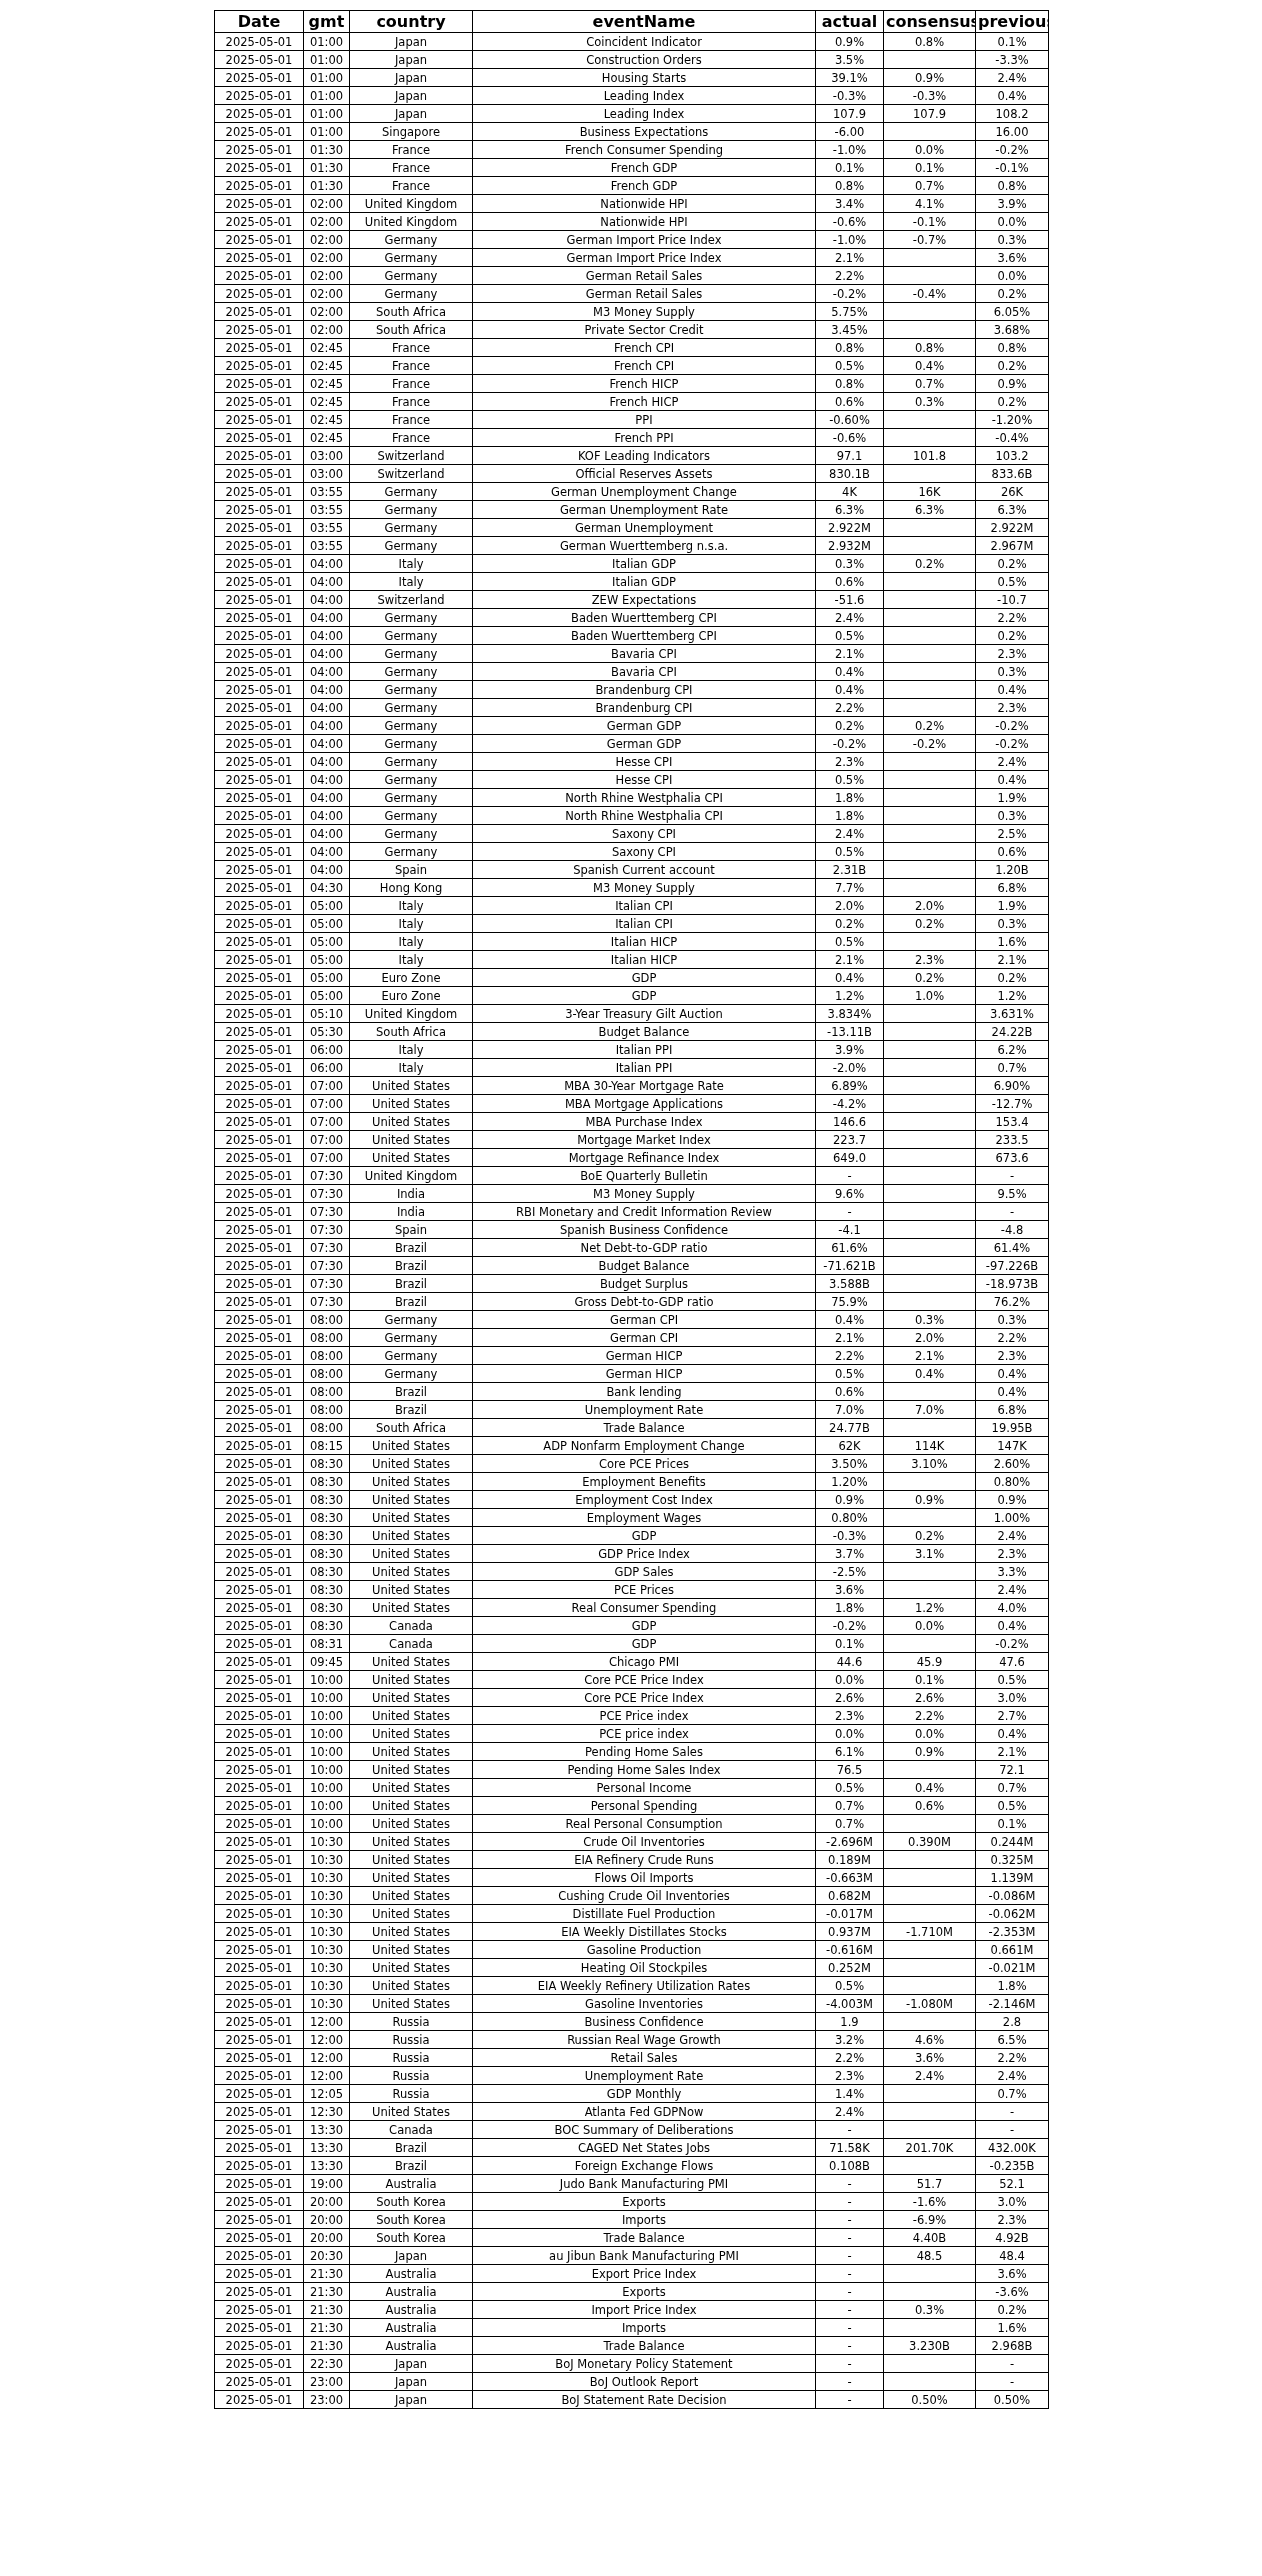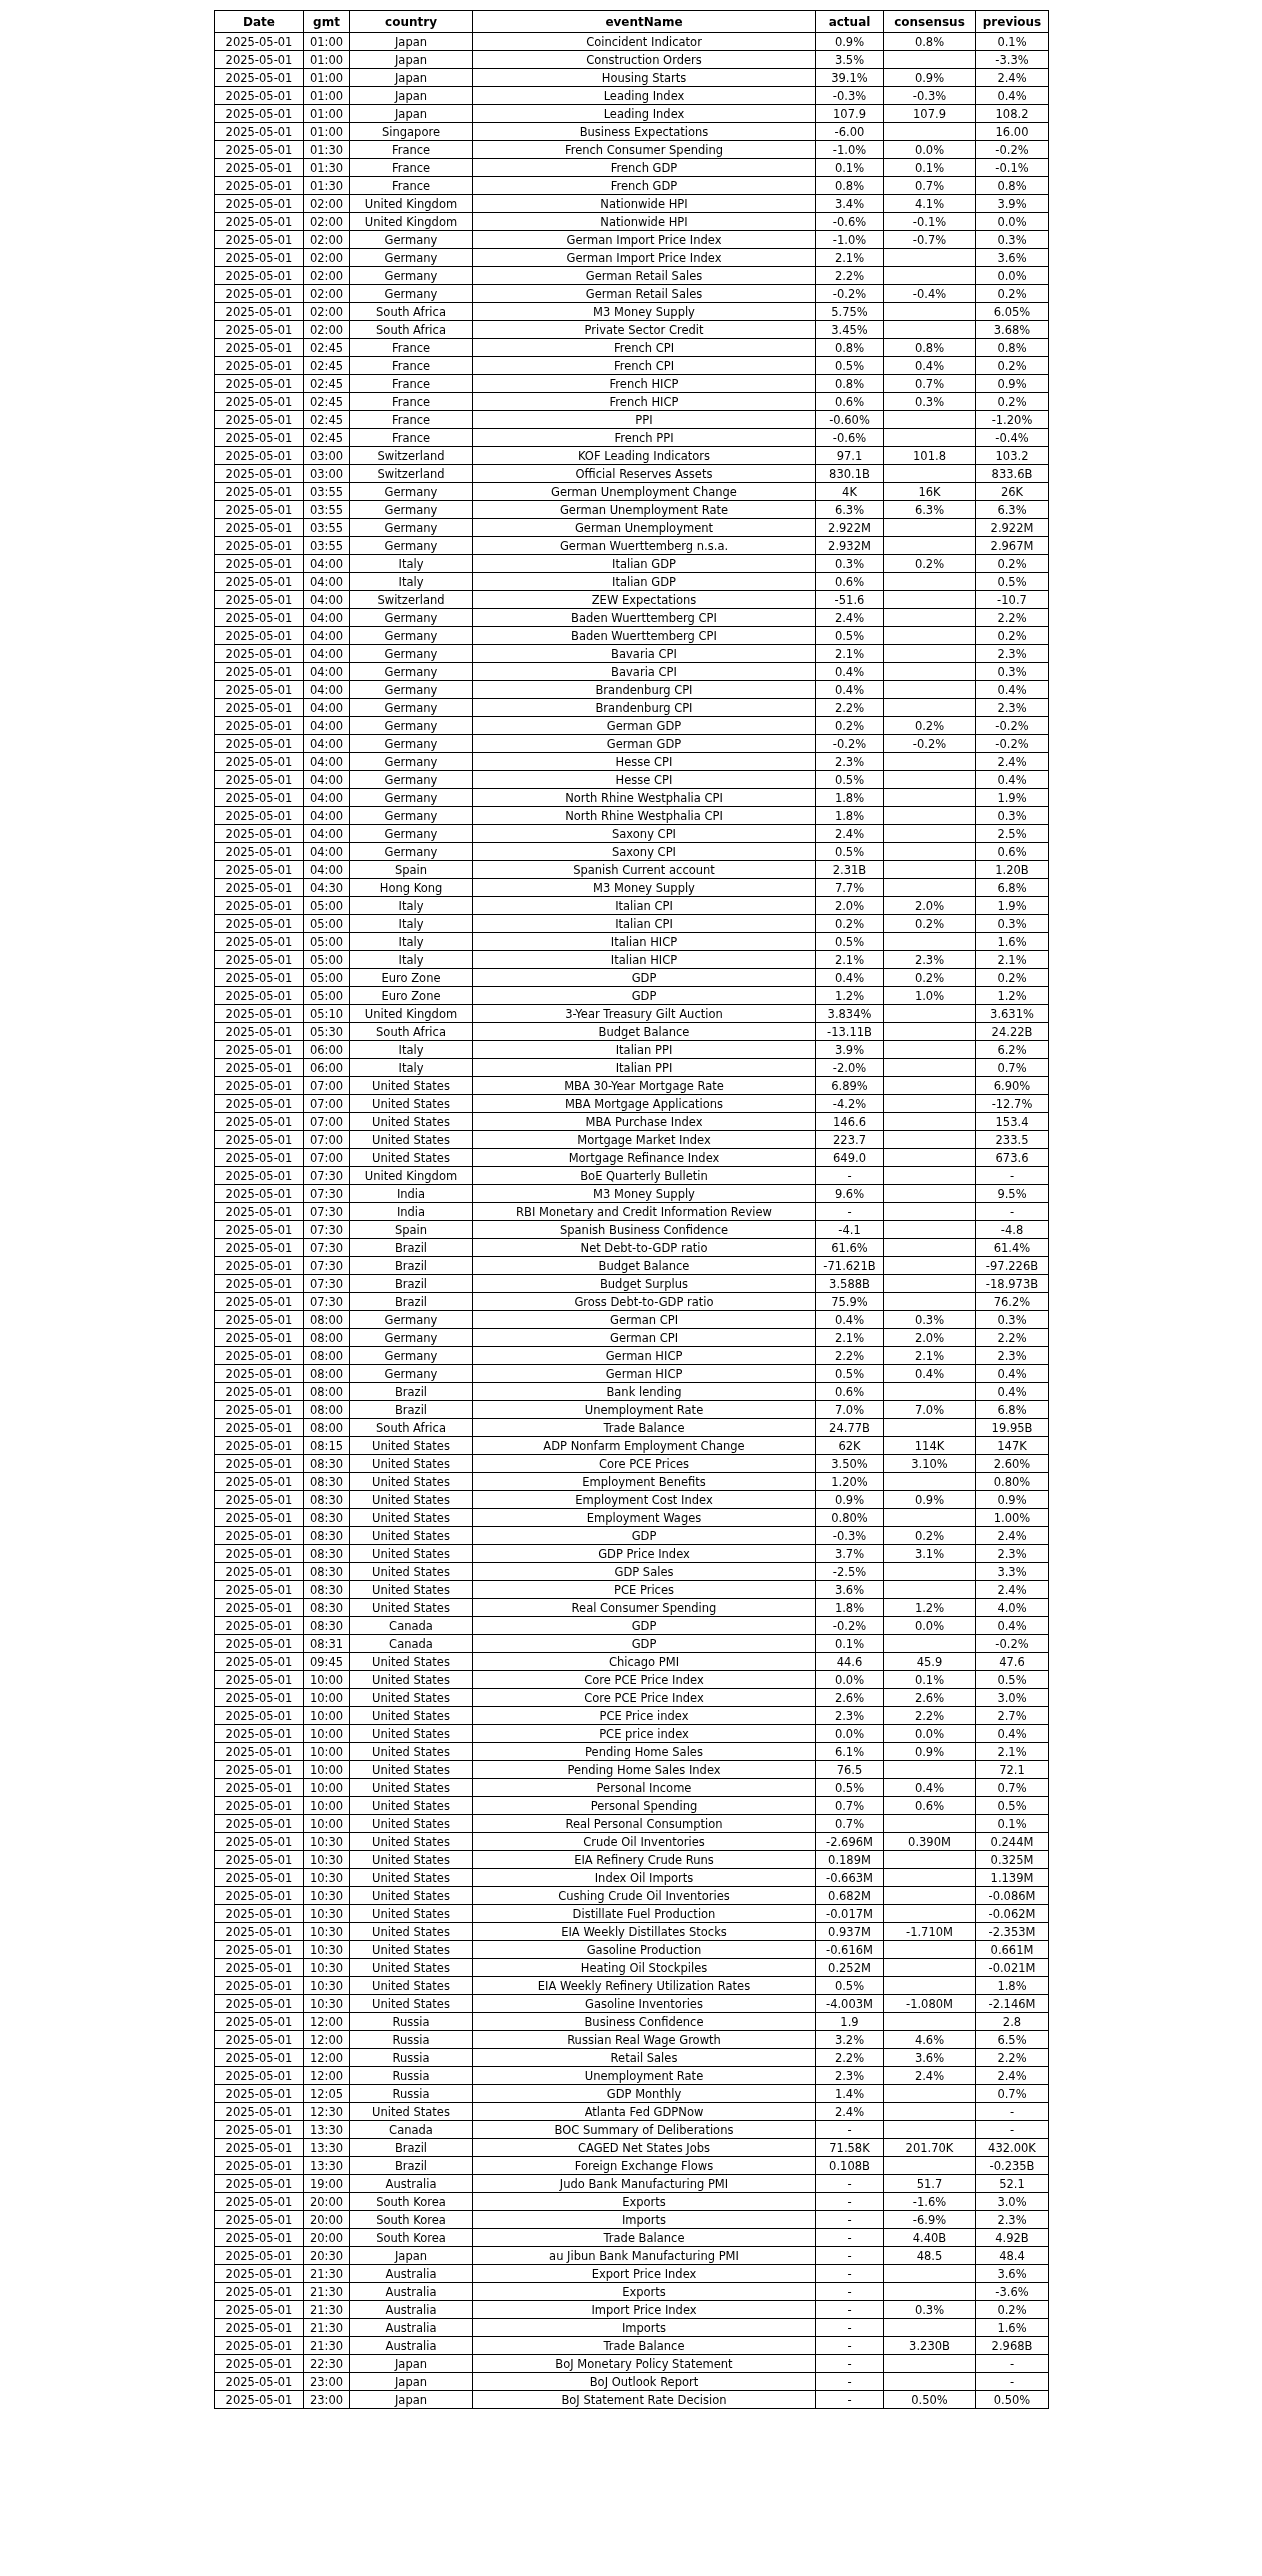--- a/index.html
+++ b/index.html
@@ -22,21 +22,21 @@
     border: 1px solid #000000;
     color: #000000;
     text-align: center;
     vertical-align: middle;
     white-space: nowrap;
     overflow: hidden;
     padding: 0 2px;
     box-sizing: border-box;
   }
   table.calendar th {
-    font-size: 12px;
+    font-size: 16px;
     font-weight: 700;
     height: 22px;
     background: #ffffff;
   }
   table.calendar td {
     font-size: 11.5px;
     font-weight: 400;
     height: 18px;
     background: #ffffff;
   }
@@ -989,21 +989,21 @@
           <td>United States</td>
           <td>EIA Refinery Crude Runs</td>
           <td>0.189M</td>
           <td></td>
           <td>0.325M</td>
         </tr>
         <tr>
           <td>2025-05-01</td>
           <td>10:30</td>
           <td>United States</td>
-          <td>Index Oil Imports</td>
+          <td>Flows Oil Imports</td>
           <td>-0.663M</td>
           <td></td>
           <td>1.139M</td>
         </tr>
         <tr>
           <td>2025-05-01</td>
           <td>10:30</td>
           <td>United States</td>
           <td>Cushing Crude Oil Inventories</td>
           <td>0.682M</td>

